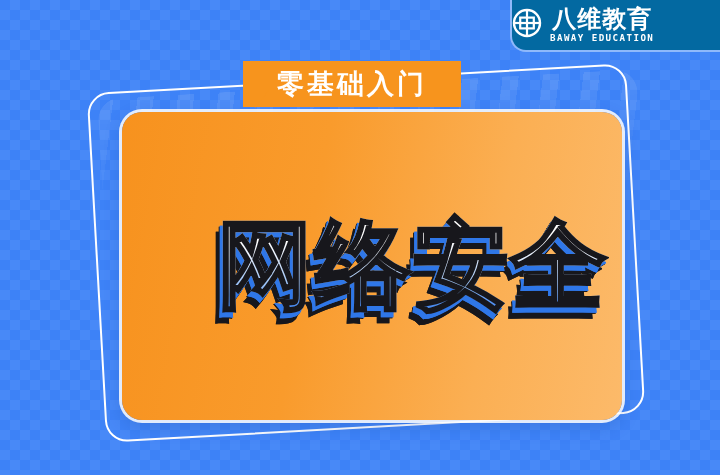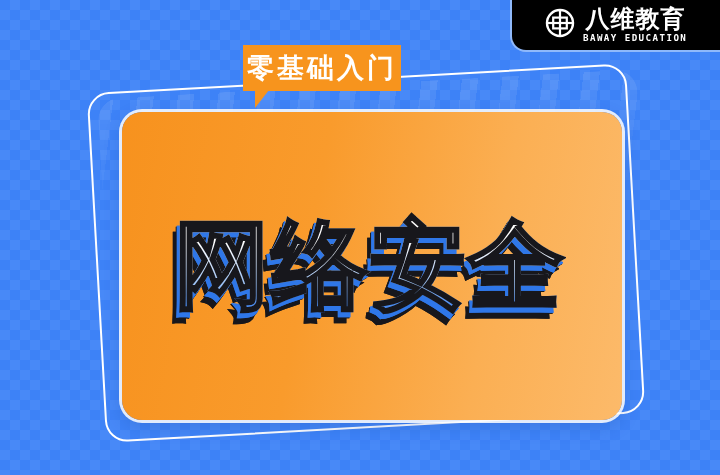--- a/index.html
+++ b/index.html
@@ -76,28 +76,28 @@
     width: 500px;
     height: 308px;
     border-radius: 20px;
     background: linear-gradient(100deg, #F7921E 0%, #F99B2C 38%, #FBAF53 72%, #FCBA6A 100%);
     box-shadow: 0 0 0 3px rgba(255,255,255,0.85), 0 6px 18px rgba(20,60,140,0.22);
   }
 
   
   .title-block {
     position: absolute;
-    left: 120px;
+    left: 109px;
     top: 126px;
     width: 500px;
     height: 280px;
     display: flex;
-    flex-direction: column;
-    align-items: center;
-    justify-content: center;
+    flex-direction: row;
+    align-items: center;
+    justify-content: flex-end;
     gap: 4px;
     pointer-events: none;
   }
 
   .title-line {
     display: block;
     font-family: "DejaVu Sans", "Liberation Sans", sans-serif;
     font-weight: 700;
     font-size: 96px;
     line-height: 1.04;
@@ -111,22 +111,22 @@
     paint-order: stroke fill;
     filter:
       drop-shadow(-3px 5px 0 #2f77e8)
       drop-shadow(-4px 6px 0 #17171c);
   }
 
   
   .badge {
     position: absolute;
     left: 243px;
-    top: 45px;
-    width: 158px;
+    top: 61px;
+    width: 218px;
     height: 46px;
     background: #F7941D;
     display: flex;
     align-items: center;
     justify-content: center;
     z-index: 5;
   }
   .badge-text {
     font-family: "DejaVu Serif", "Liberation Serif", serif;
     font-weight: 700;
@@ -146,27 +146,27 @@
     z-index: 5;
   }
 
   
   .logo-plate {
     position: absolute;
     right: 0;
     top: 0;
     width: 210px;
     height: 52px;
-    background: #000000;
+    background: #0369a1;
     border-left: 2px solid #8FB9FB;
     border-bottom: 2px solid #8FB9FB;
     border-bottom-left-radius: 16px;
     display: flex;
     align-items: center;
-    justify-content: center;
+    justify-content: flex-start;
     gap: 9px;
     box-sizing: border-box;
     z-index: 6;
   }
   .logo-mark { flex: 0 0 auto; display: block; }
   .logo-text-wrap {
     display: flex;
     flex-direction: column;
     align-items: center;
     line-height: 1;

